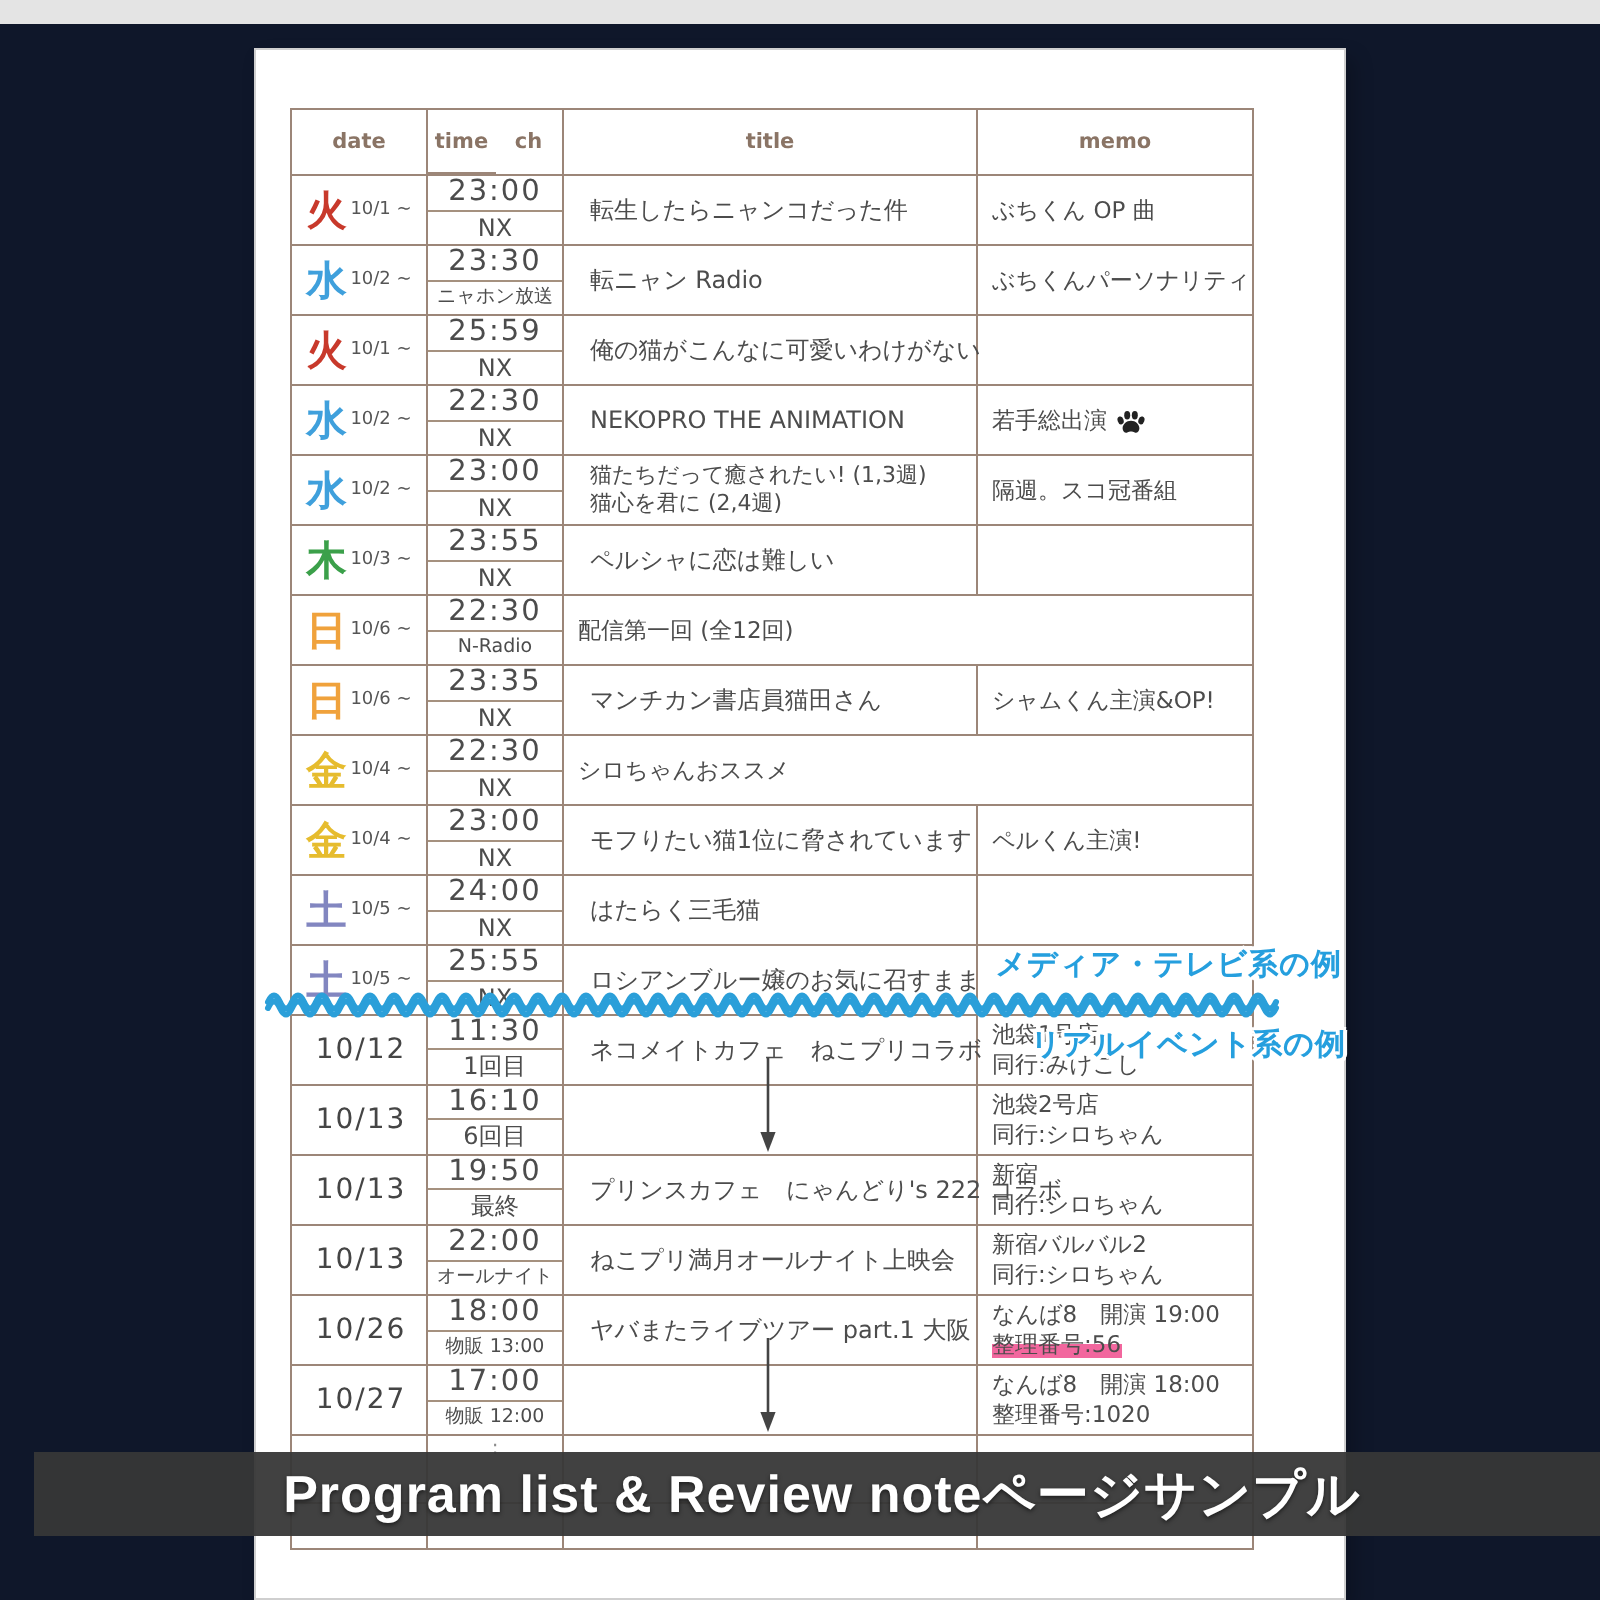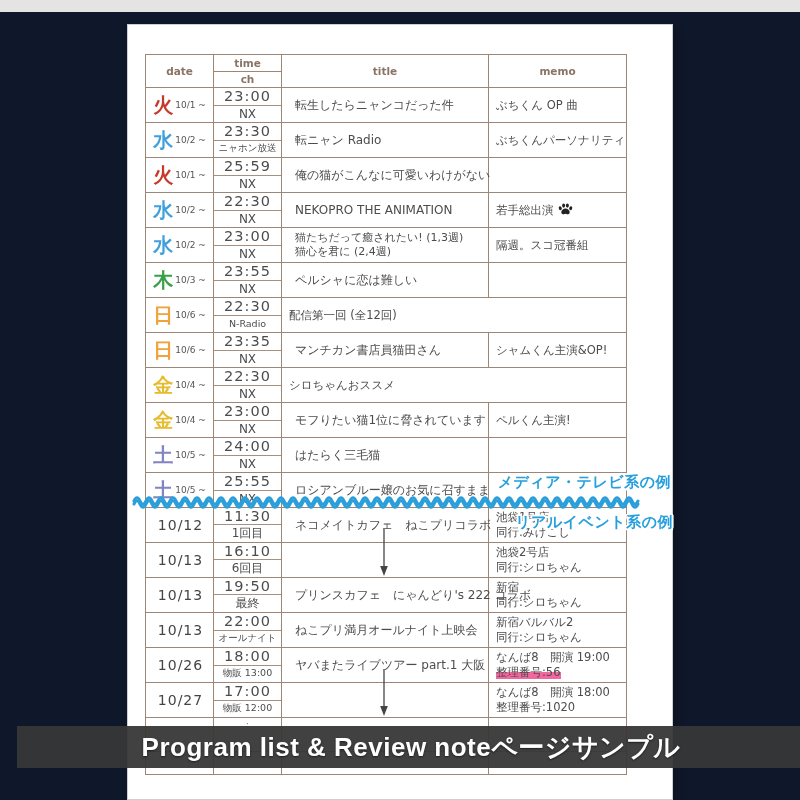--- a/index.html
+++ b/index.html
@@ -8,41 +8,41 @@
 
   .page { position: absolute; left: 127px; top: 12px; width: 546px; height: 776px;
           background: #fff; border: 1px solid #cfcfcf; box-shadow: 4px 5px 9px rgba(0,0,0,.22); }
 
   .tbl { position: absolute; left: 17px; top: 29px; width: 482px; height: 721px;
          border: 1px solid #9c8678; background: #fff; display: flex; flex-direction: column; }
 
   .hdr { display: flex; flex: none; height: 33px; border-bottom: 1px solid #9c8678;
          color: #8a7465; font-size: 10.5px; font-weight: bold; }
   .h-date { width: 68px; border-right: 1px solid #9c8678; display: flex; align-items: center; justify-content: center; }
-  .h-time { width: 68px; border-right: 1px solid #9c8678; display: flex; flex-direction: column; }
+  .h-time { width: 68px; border-right: 1px solid #9c8678; display: flex; }
   .h-time div { flex: 1; display: flex; align-items: center; justify-content: center; }
   .h-time .ht { border-bottom: 1px solid #9c8678; }
   .h-title { width: 207px; border-right: 1px solid #9c8678; display: flex; align-items: center; justify-content: center; }
   .h-memo { flex: 1; display: flex; align-items: center; justify-content: center; }
 
   .row { display: flex; flex: none; height: 35px; border-bottom: 1px solid #9c8678; color: #4c4c4c; }
   .c-date { width: 68px; border-right: 1px solid #9c8678; display: flex; align-items: center; justify-content: center; gap: 2px; }
   .day { font-size: 20px; font-weight: bold; line-height: 1; }
   .datesub { font-size: 9px; color: #555; white-space: nowrap; }
   .row.event .datesub { font-size: 14px; color: #454545; letter-spacing: 1px; }
   .c-time { width: 68px; border-right: 1px solid #9c8678; display: flex; flex-direction: column; }
   .time-top { flex: 1; border-bottom: 1px solid #a5917f; display: flex; align-items: center; justify-content: center; font-size: 14.5px; letter-spacing: 1px; }
   .time-bot { flex: 1; display: flex; align-items: center; justify-content: center; font-size: 12px; }
   .time-bot.small { font-size: 9.5px; letter-spacing: 0; }
   .c-title { width: 207px; border-right: 1px solid #9c8678; display: flex; flex-direction: column; justify-content: center;
              padding-left: 13px; position: relative; font-size: 12px; overflow: visible; }
   .c-title.two { font-size: 11px; }
   .tline { line-height: 14px; white-space: nowrap; }
   .c-memo { flex: 1; display: flex; flex-direction: column; justify-content: center; padding-left: 7px; font-size: 11.5px; overflow: visible; }
-  .mline { line-height: 15px; white-space: nowrap; display: flex; align-items: flex-start; gap: 4px; }
+  .mline { line-height: 15px; white-space: nowrap; display: flex; align-items: flex-end; gap: 4px; }
   .hl { background: linear-gradient(var(--hl), var(--hl)) no-repeat 0 90% / 103% 7px; }
 
   .arrow { position: absolute; left: 96px; top: -15px; width: 12px; height: 50px; z-index: 2; }
   .paw { flex: none; }
 
   .colonrow { display: flex; flex: none; height: 34px; border-bottom: 1px solid #9c8678; }
   .colonrow .cd { width: 68px; border-right: 1px solid #9c8678; }
   .colonrow .ct { width: 68px; border-right: 1px solid #9c8678; text-align: center; font-size: 10px; color: #8b8b8b; padding-top: 1px; }
   .colonrow .cti { width: 207px; border-right: 1px solid #9c8678; }
   .stubrow { display: flex; flex: none; flex: 1; }

